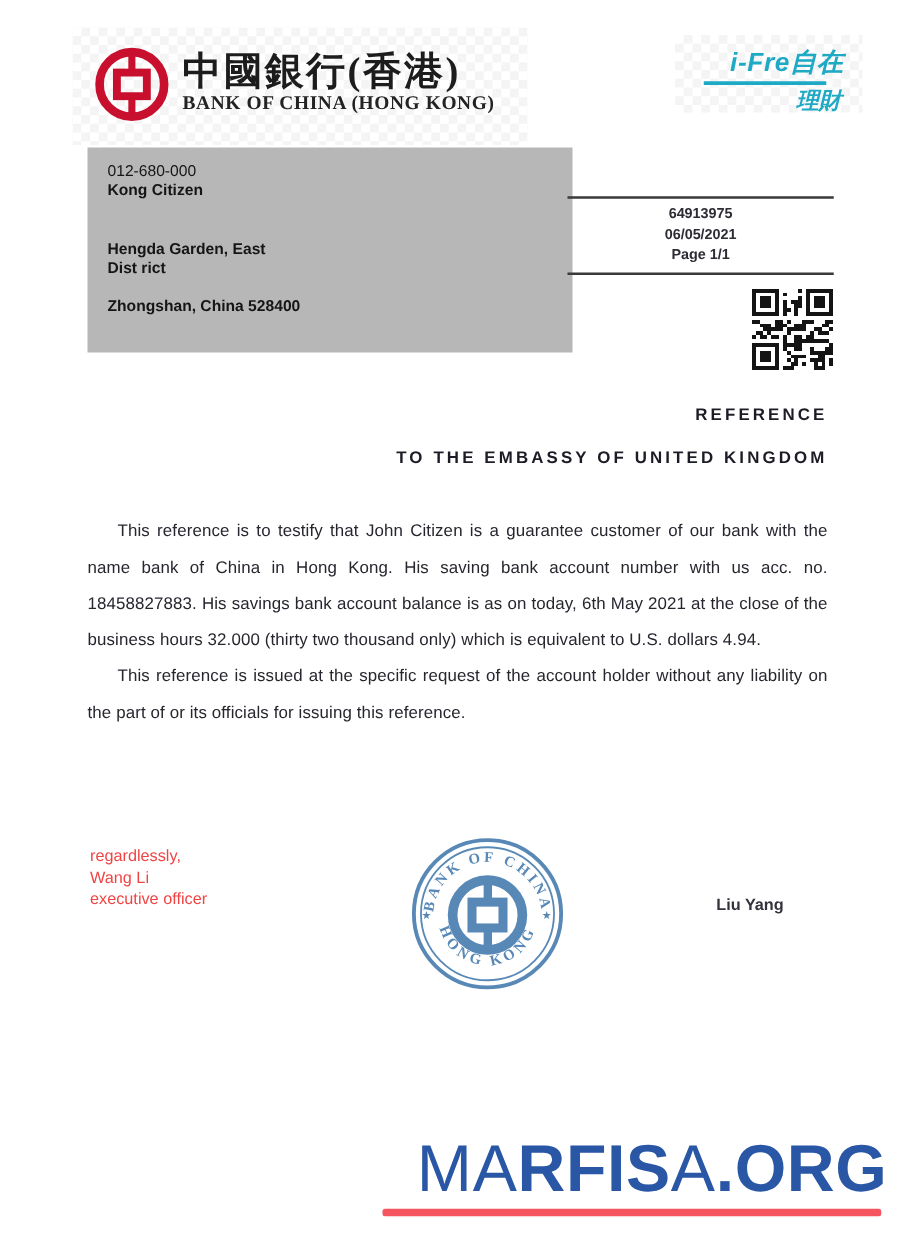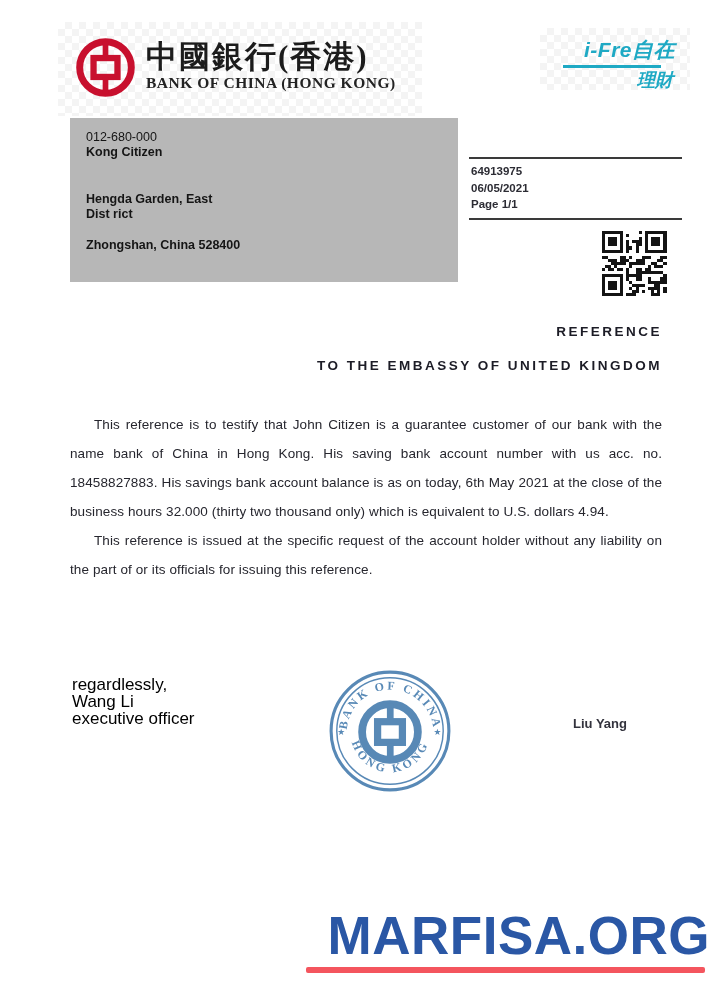--- a/index.html
+++ b/index.html
@@ -50,23 +50,23 @@
     position: absolute; left: 70px; top: 118px; width: 388px; height: 164px;
     background: #b7b7b7; padding: 12px 16px;
     font-size: 12.5px; color: #151515; line-height: 15px;
   }
   .addr-box .code { font-weight: normal; }
   .addr-box .b { font-weight: bold; }
   .addr-box .gap { height: 16px; }
 
   
   .doc-info {
-    position: absolute; left: 469px; top: 157px; width: 213px;
+    position: absolute; left: 454px; top: 157px; width: 213px;
     border-top: 2px solid #3a3a3a; border-bottom: 2px solid #3a3a3a;
-    padding: 4px 2px 5px 2px; text-align: left;
+    padding: 4px 2px 5px 2px; text-align: center;
     font-size: 11.5px; font-weight: bold; color: #2c2c34; line-height: 16.5px;
   }
 
   
   .qr { position: absolute; left: 600px; top: 231px; width: 68px; height: 65px; }
 
   
   .ttl {
     position: absolute; left: 70px; width: 592px; text-align: right;
     font-size: 13.5px; font-weight: bold; color: #1c1c26; letter-spacing: 2.5px;
@@ -78,35 +78,35 @@
   .body-text {
     position: absolute; left: 70px; top: 410px; width: 592px;
     font-size: 13.5px; color: #26262e; line-height: 29px;
     text-align: justify; letter-spacing: 0.1px;
   }
   .body-text p { text-indent: 24px; margin: 0; }
 
   
   .sig {
     position: absolute; left: 72px; top: 676px;
-    font-size: 17px; color: #000000; line-height: 17px;
+    font-size: 13px; color: #ef4444; line-height: 17px;
   }
   .countersign {
     position: absolute; left: 540px; top: 716px; width: 120px; text-align: center;
     font-size: 13px; font-weight: bold; color: #33333d;
   }
   .seal { position: absolute; left: 328px; top: 668px; width: 124px; height: 126px; opacity: 0.92; }
 
   
   .wordmark {
     position: absolute; left: 302px; top: 908px; width: 408px;
     text-align: right; color: #2a57a5;
     font-size: 53px; line-height: 56px; letter-spacing: 0.5px; white-space: nowrap;
   }
-  .wordmark .thin { font-weight: bold; }
+  .wordmark .thin { font-weight: normal; }
   .wordmark .bold { font-weight: bold; }
   .wordmark-underline {
     position: absolute; left: 306px; top: 967px; width: 399px; height: 6px;
     background: #f4555e; border-radius: 2px;
   }
 </style>
 </head>
 <body>
 
 <div class="page">

